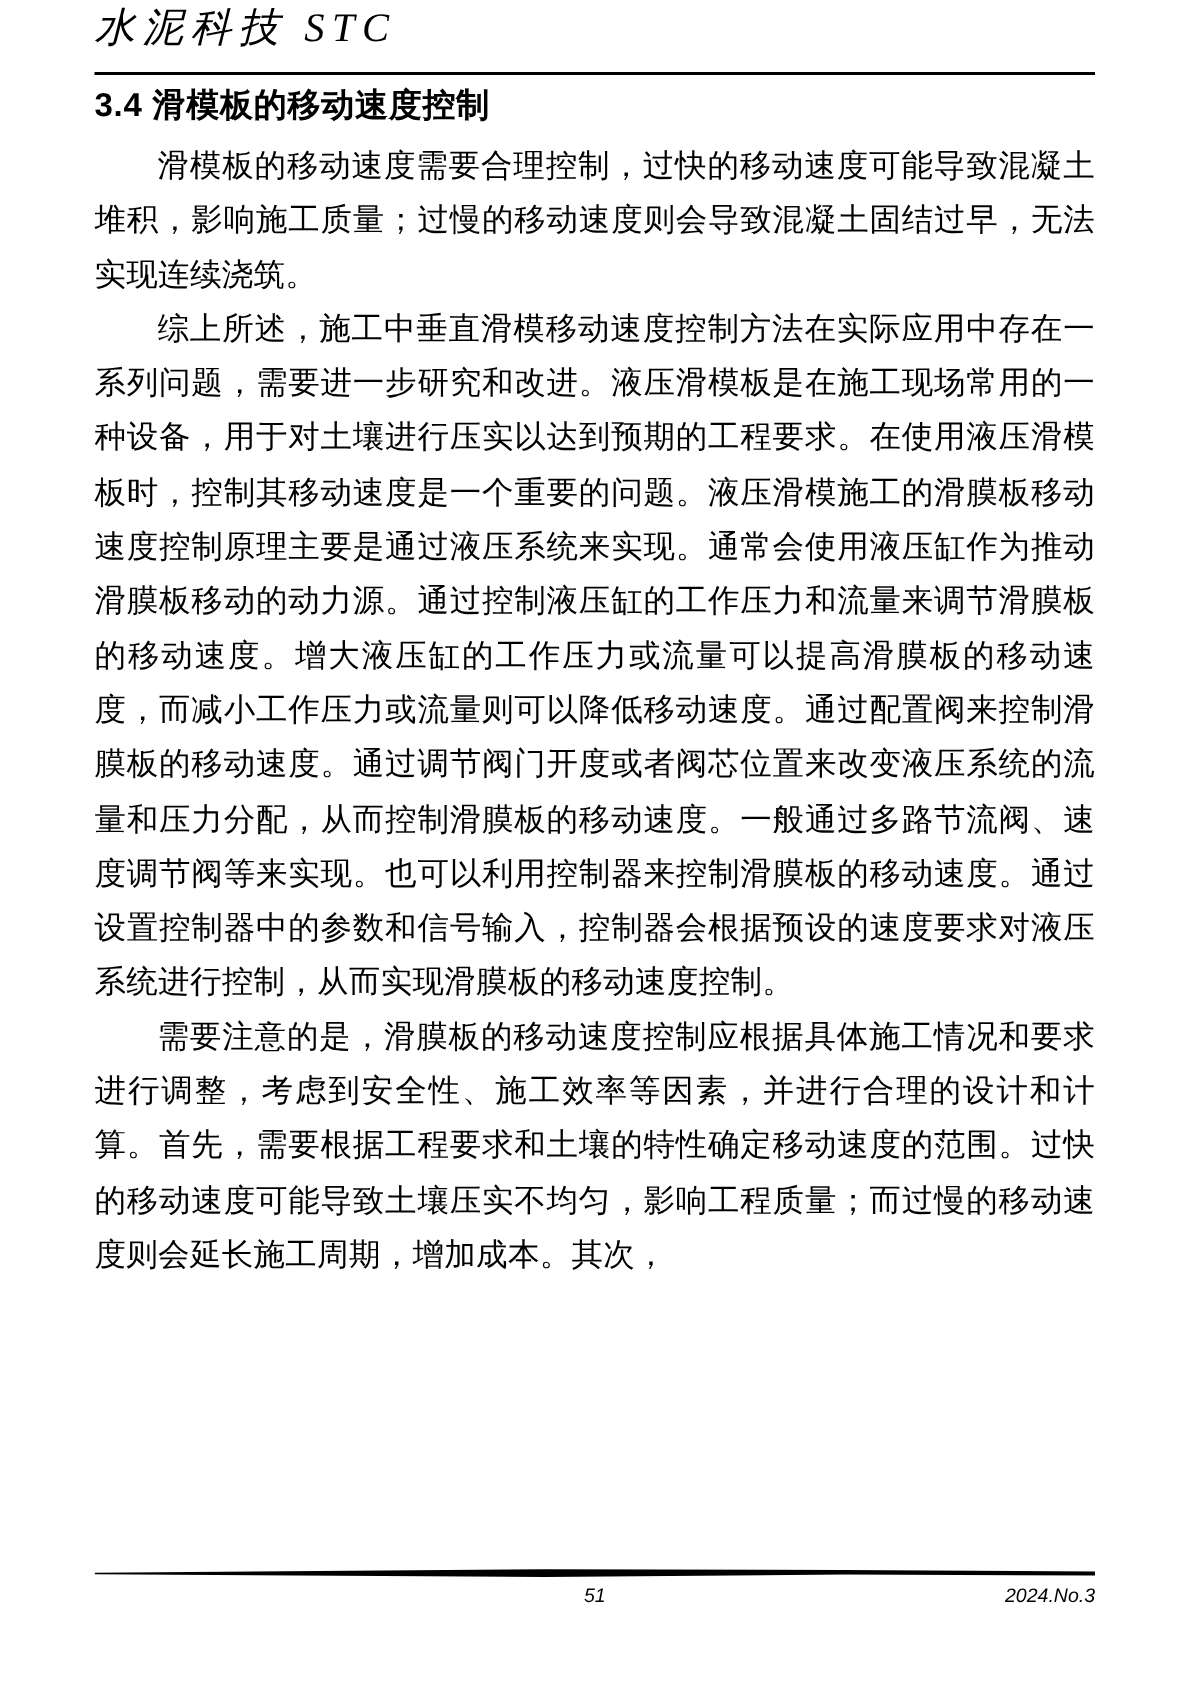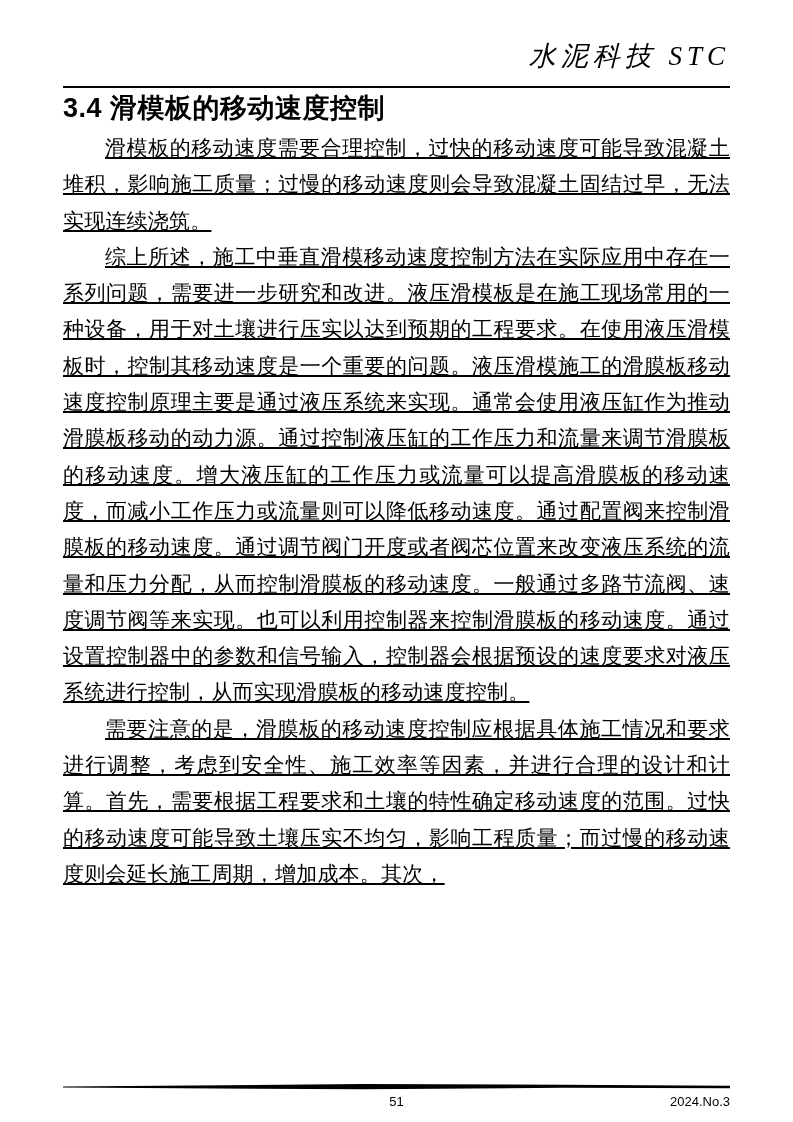--- a/index.html
+++ b/index.html
@@ -14,75 +14,74 @@
   }
   .page {
     width: 793px;
     height: 1122px;
     padding: 0 63px;
     position: relative;
     background: #ffffff;
   }
   
   .journal-title {
-    margin-top: 38px;
-    text-align: right;
+    text-align: left;
     font-size: 27px;
     line-height: 36px;
     font-style: italic;
     font-weight: 500;
     letter-spacing: 5px;
     white-space: nowrap;
   }
   .header-rule {
     margin-top: 12px;
     height: 0;
     border-top: 2px solid #000000;
   }
   
   .section-heading {
     margin-top: 5px;
     font-family: "Liberation Sans", "DejaVu Sans", sans-serif;
-    font-size: 27px;
+    font-size: 22px;
     line-height: 30px;
     font-weight: bold;
     letter-spacing: 0.5px;
   }
   
   .article-body {
     margin-top: 7px;
   }
   .article-body p {
     font-size: 21px;
     line-height: 36.3px;
     text-align: justify;
     text-indent: 2em;
     letter-spacing: 0.2px;
     word-break: break-all;
-    text-decoration: underline;
   }
   
   .page-footer {
     position: absolute;
     left: 63px;
     right: 63px;
     top: 1046px;
   }
   .footer-rule {
     height: 6px;
     background: #000000;
     clip-path: polygon(0% 42%, 45% 2%, 75% 12%, 100% 28%, 100% 72%, 75% 62%, 45% 88%, 0% 58%);
   }
   .footer-row {
     position: relative;
     margin-top: 3px;
     height: 18px;
     font-family: "Liberation Sans", "DejaVu Sans", sans-serif;
     font-size: 13px;
     line-height: 18px;
+    font-style: italic;
   }
   .page-number {
     position: absolute;
     left: 50%;
     transform: translateX(-50%);
   }
   .issue-label {
     position: absolute;
     right: 0;
   }

